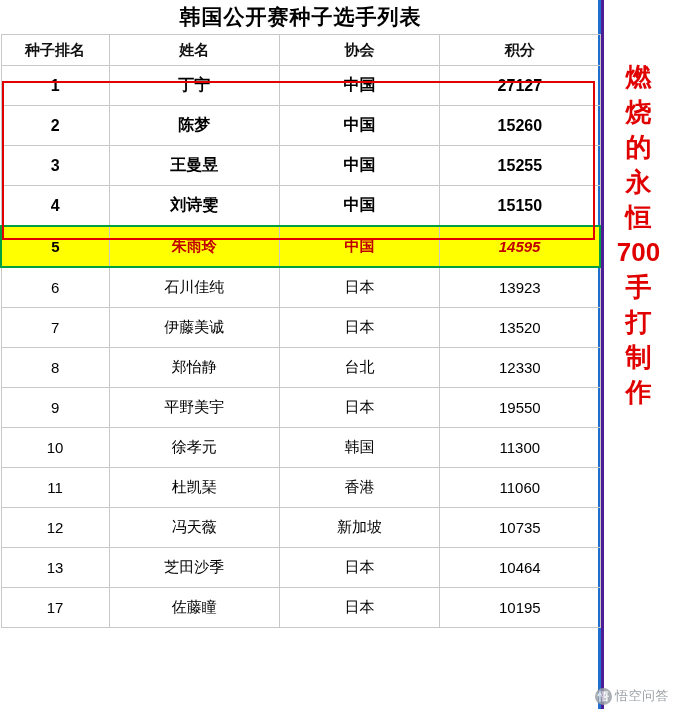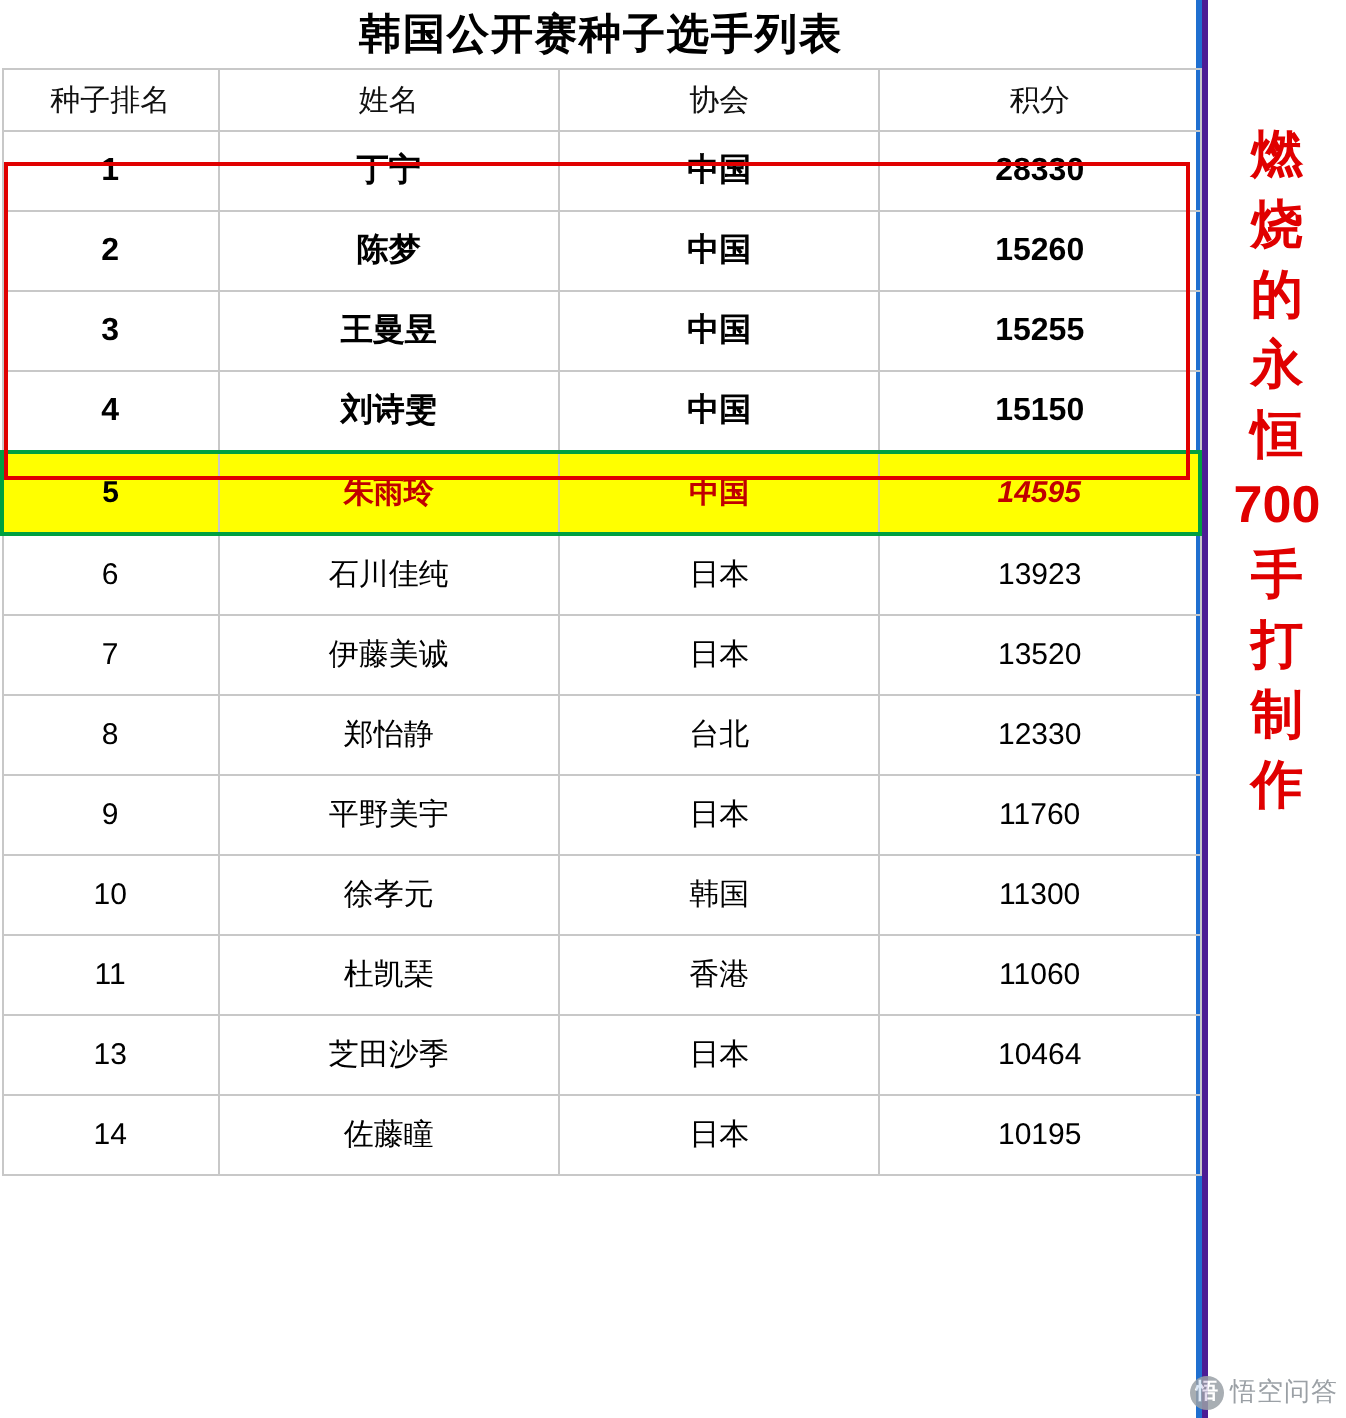--- a/index.html
+++ b/index.html
@@ -50,21 +50,21 @@
     font-weight: bold;
     letter-spacing: 1px;
     border-top: none;
     border-left: none;
     border-right: none;
     border-bottom: 1px solid #c8c8c8;
   }
   tr.header-row td {
     height: 30px;
     font-size: 15px;
-    font-weight: normal;
+    font-weight: bold;
     color: #111111;
   }
   tr.data-row td {
     height: 39px;
     font-size: 15px;
   }
   .col-rank { width: 108px; }
   .col-name { width: 170px; }
   .col-assoc { width: 160px; }
   .col-points { width: 160px; }
@@ -172,21 +172,21 @@
           <td>种子排名</td>
           <td>姓名</td>
           <td>协会</td>
           <td>积分</td>
         </tr>
 
         <tr class="data-row bold-row">
           <td class="cell-rank">1</td>
           <td class="cell-name">丁宁</td>
           <td class="cell-assoc">中国</td>
-          <td class="cell-points">28330</td>
+          <td class="cell-points">27127</td>
         </tr>
         <tr class="data-row bold-row">
           <td class="cell-rank">2</td>
           <td class="cell-name">陈梦</td>
           <td class="cell-assoc">中国</td>
           <td class="cell-points">15260</td>
         </tr>
         <tr class="data-row bold-row">
           <td class="cell-rank">3</td>
           <td class="cell-name">王曼昱</td>
@@ -222,42 +222,48 @@
         <tr class="data-row">
           <td class="cell-rank">8</td>
           <td class="cell-name">郑怡静</td>
           <td class="cell-assoc">台北</td>
           <td class="cell-points">12330</td>
         </tr>
         <tr class="data-row">
           <td class="cell-rank">9</td>
           <td class="cell-name">平野美宇</td>
           <td class="cell-assoc">日本</td>
-          <td class="cell-points">11760</td>
+          <td class="cell-points">19550</td>
         </tr>
         <tr class="data-row">
           <td class="cell-rank">10</td>
           <td class="cell-name">徐孝元</td>
           <td class="cell-assoc">韩国</td>
           <td class="cell-points">11300</td>
         </tr>
         <tr class="data-row">
           <td class="cell-rank">11</td>
           <td class="cell-name">杜凯琹</td>
           <td class="cell-assoc">香港</td>
           <td class="cell-points">11060</td>
         </tr>
         <tr class="data-row">
+          <td class="cell-rank">12</td>
+          <td class="cell-name">冯天薇</td>
+          <td class="cell-assoc">新加坡</td>
+          <td class="cell-points">10735</td>
+        </tr>
+        <tr class="data-row">
           <td class="cell-rank">13</td>
           <td class="cell-name">芝田沙季</td>
           <td class="cell-assoc">日本</td>
           <td class="cell-points">10464</td>
         </tr>
         <tr class="data-row">
-          <td class="cell-rank">14</td>
+          <td class="cell-rank">17</td>
           <td class="cell-name">佐藤瞳</td>
           <td class="cell-assoc">日本</td>
           <td class="cell-points">10195</td>
         </tr>
 
       </tbody>
     </table>
 
     <div id="red-box"></div>
   </div>

